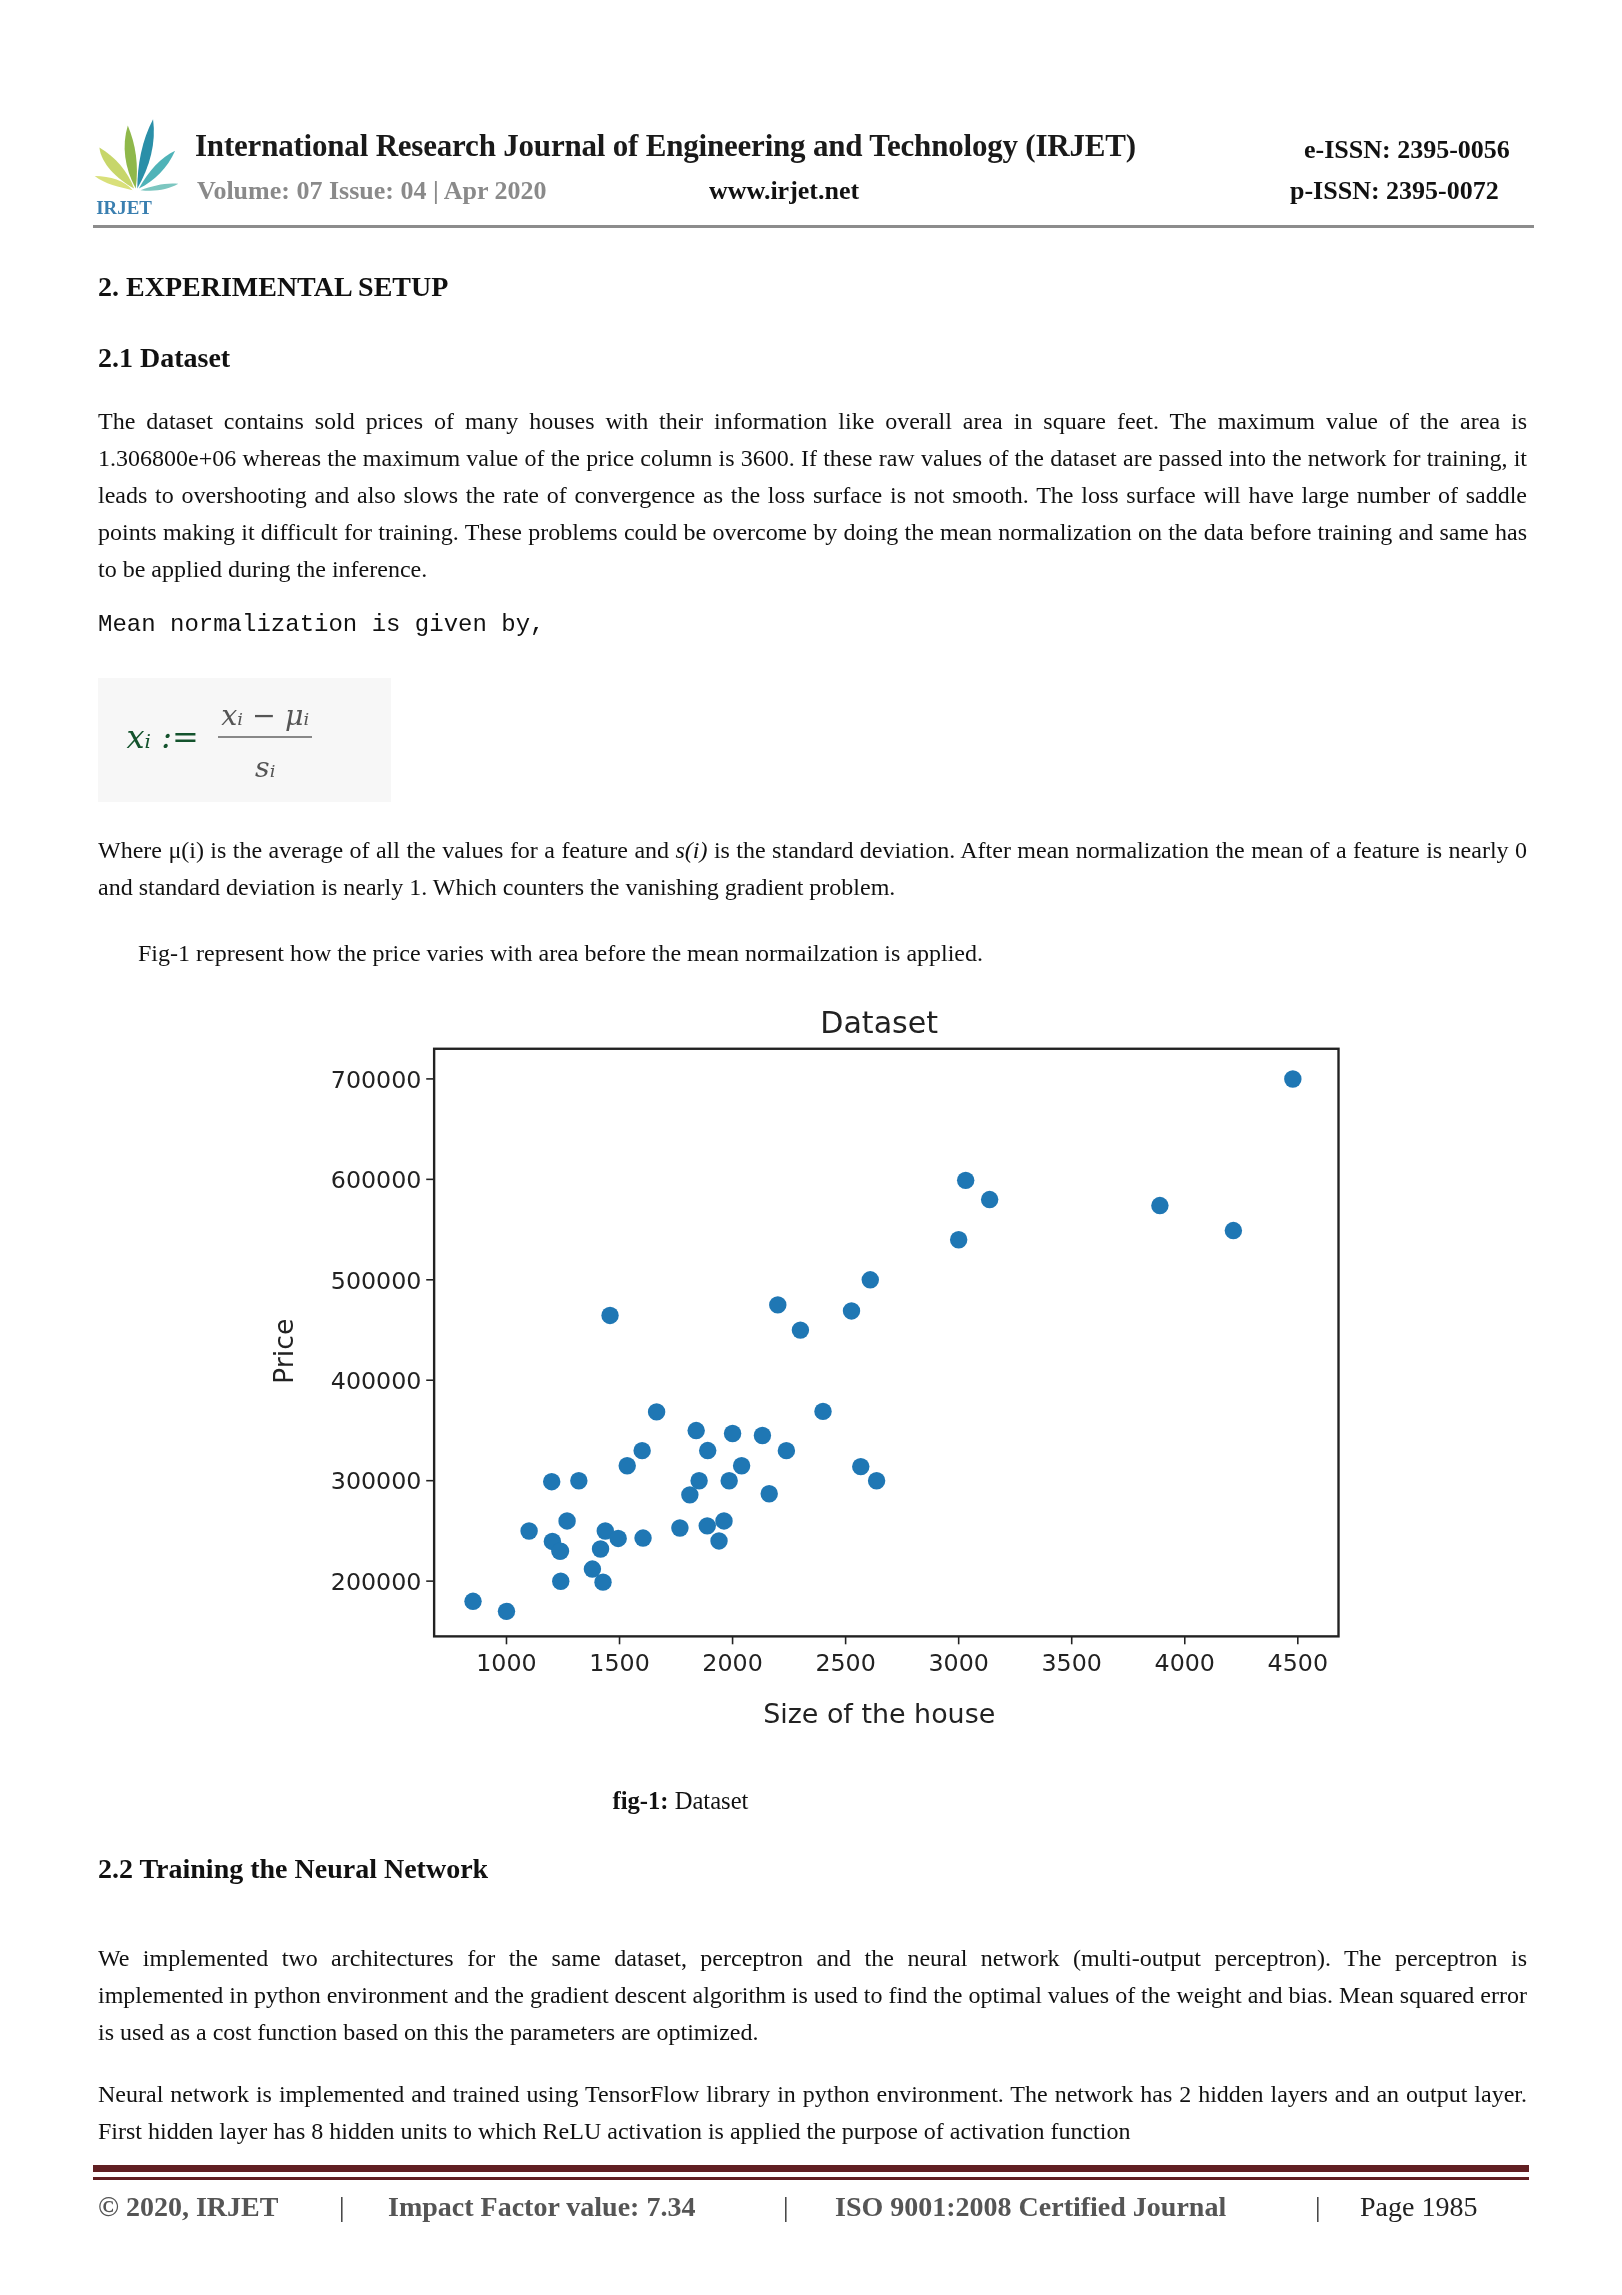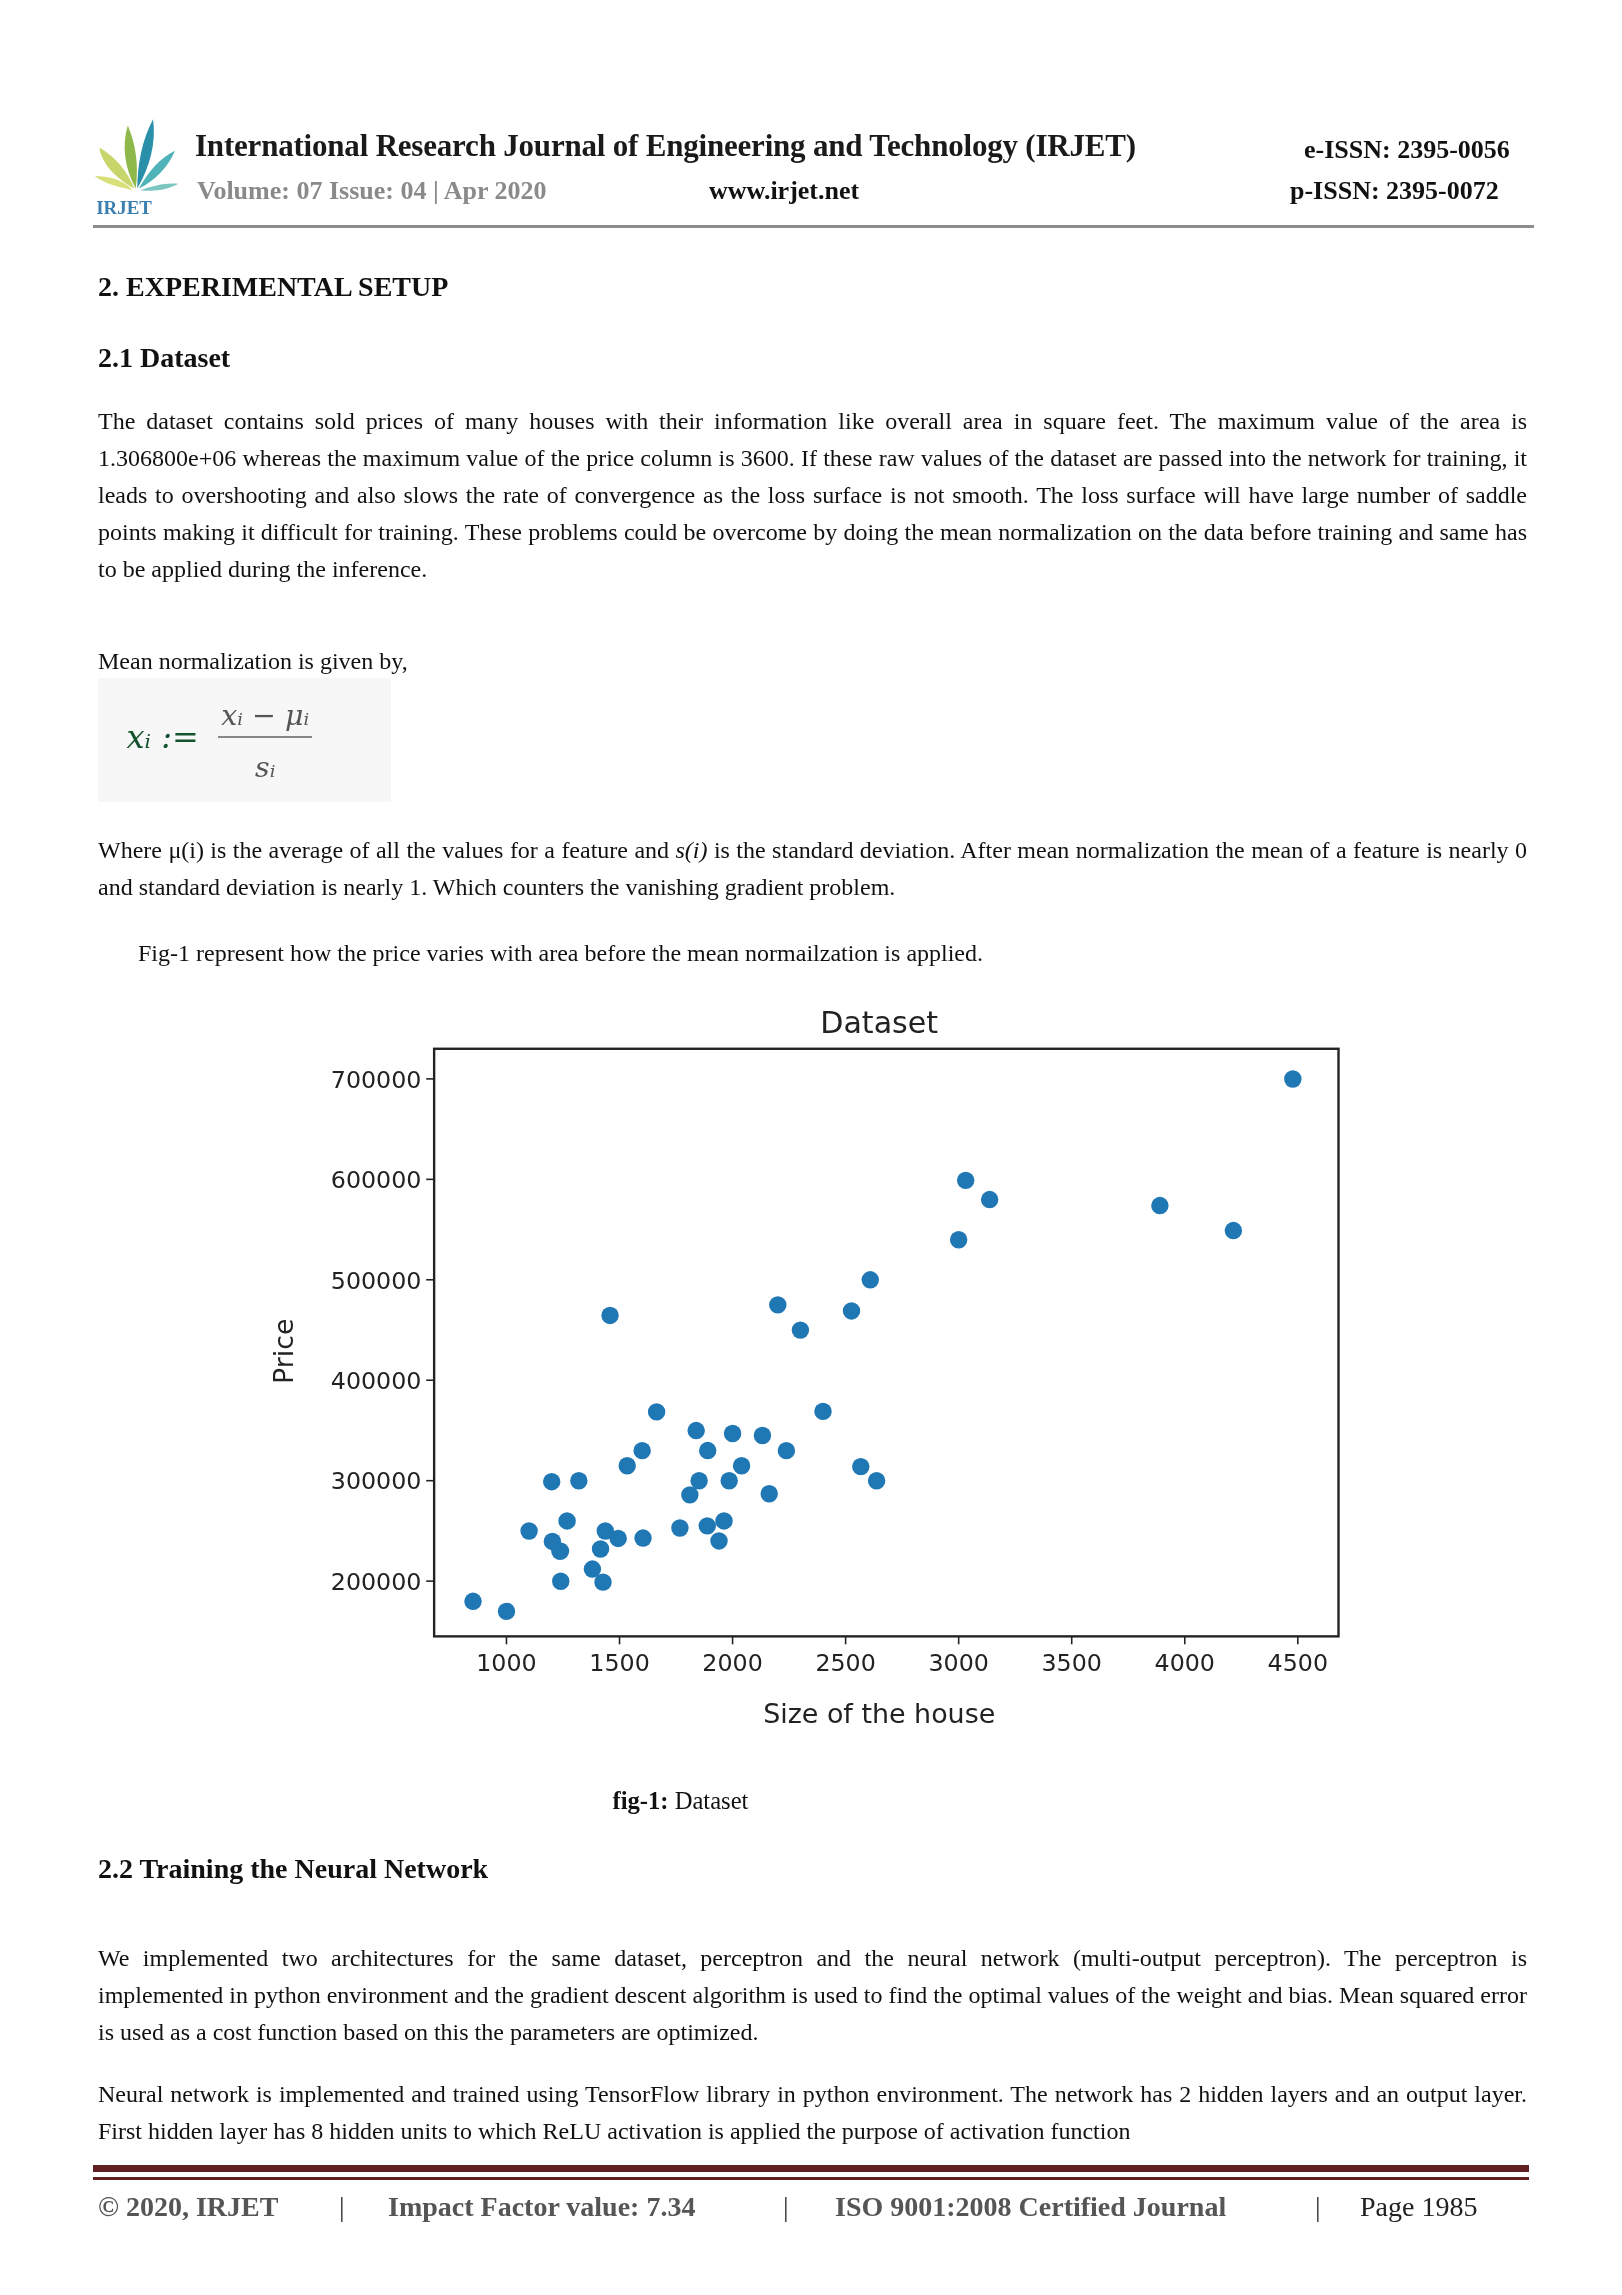--- a/index.html
+++ b/index.html
@@ -14,21 +14,21 @@
   .volume { left: 197px; top: 176px; font-size: 26px; font-weight: bold; color: #8a8a8a; white-space: nowrap; }
   .site { left: 709px; top: 176px; font-size: 26px; font-weight: bold; white-space: nowrap; }
   .pissn { left: 1290px; top: 176px; font-size: 26px; font-weight: bold; white-space: nowrap; }
   .header-rule { left: 93px; top: 225px; width: 1441px; height: 3.2px; background: #8c8c8c; }
 
   
   .h1 { left: 98px; top: 271px; font-size: 28px; font-weight: bold; white-space: nowrap; }
   .h2 { left: 98px; top: 342px; font-size: 28px; font-weight: bold; white-space: nowrap; }
   .para { left: 98px; width: 1429px; font-size: 24px; line-height: 37px; text-align: justify; }
   .p1 { top: 403px; }
-  .p2 { top: 643px; }
+  .p2 { top: 606px; font-family: Liberation Mono, monospace; }
   .p3 { top: 832px; }
   .p4 { top: 935px; margin-left: 40px; }
   .p5 { top: 1940px; }
   .p6 { top: 2076px; }
 
   .formula { left: 98px; top: 678px; width: 293px; height: 124px; background: #f7f7f7; }
   .formula .lhs { position: absolute; left: 28.5px; top: 40px; font-size: 32px; font-style: italic; color: #14532d; font-family: "DejaVu Serif", serif; }
   .formula .frac { position: absolute; left: 120px; top: 20.6px; text-align: center; color: #555; font-family: "DejaVu Serif", serif; font-style: italic; }
   .formula .num { font-size: 28.5px; padding: 0 3.2px 4.8px 3.2px; border-bottom: 2.4px solid #888; white-space: nowrap; }
   .formula .den { font-size: 28.5px; padding-top: 13px; }

